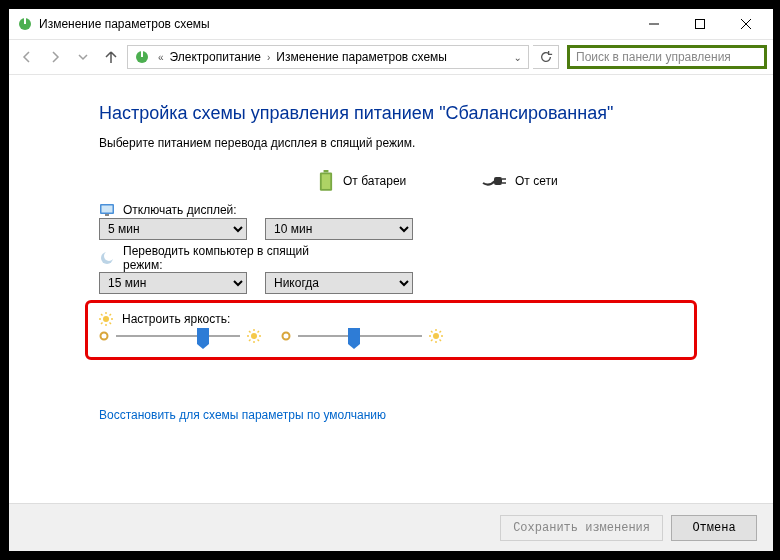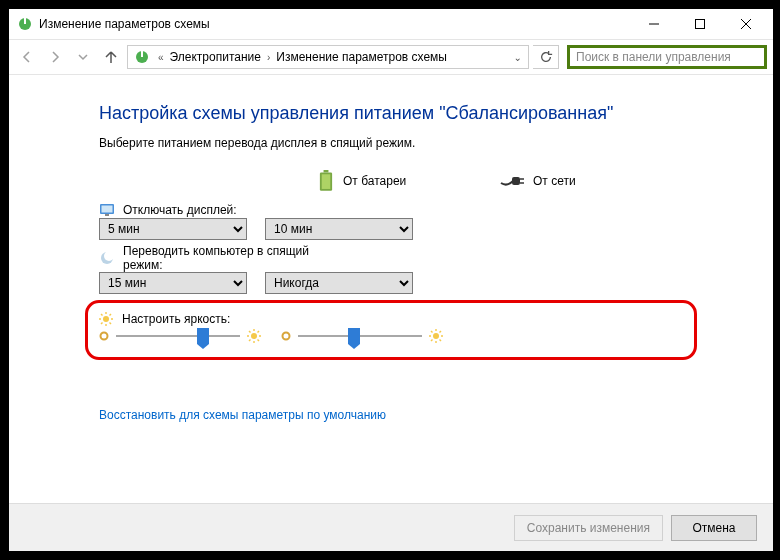--- a/index.html
+++ b/index.html
@@ -17,39 +17,39 @@
 .breadcrumb-bar .bc-icon { width: 16px; height: 16px; margin: 0 4px; }
 .breadcrumb-bar .chev { color: #555; padding: 0 4px; font-size: 10px; }
 .breadcrumb-bar .bc-item { padding: 0 2px; color: #000; }
 .bc-spacer { flex: 1; }
 .bc-dropdown { color: #555; padding: 0 4px; font-size: 10px; }
 .refresh { width: 26px; height: 24px; border: 1px solid #ccc; border-left: none; display: flex; align-items: center; justify-content: center; }
 .search { width: 200px; height: 24px; border: 3px solid #4d7c0f; margin-left: 4px; display: flex; align-items: center; padding: 0 6px; color: #888; font-size: 12px; }
 .content { padding: 28px 90px 10px 90px; }
 h1 { font-size: 18px; font-weight: normal; color: #003399; margin-bottom: 12px; }
 .subtitle { font-size: 12px; color: #000; margin-bottom: 20px; }
-.cols-header { display: flex; margin-left: 218px; margin-bottom: 10px; gap: 18px; }
+.cols-header { display: flex; margin-left: 218px; margin-bottom: 10px; }
 .col-h { width: 164px; display: flex; align-items: center; gap: 8px; font-size: 12px; }
 .row { display: flex; align-items: flex-start; min-height: 30px; margin-bottom: 4px; flex-direction: column; }
 .row .label { width: 218px; display: flex; align-items: center; gap: 8px; font-size: 12px; }
 .row .label .ico { width: 16px; height: 16px; flex-shrink: 0; }
 .selects { display: flex; gap: 18px; }
 select { width: 148px; height: 22px; font-size: 12px; border: 1px solid #7a7a7a; background: #e1e1e1; padding: 0 4px; }
-.highlight { border: 3px solid #e60000; border-radius: 14px; padding: 8px 10px; margin: 6px -14px 0 -14px; }
+.highlight { border: 3px solid #e60000; border-radius: 6px; padding: 8px 10px; margin: 6px -14px 0 -14px; }
 .sliders { display: flex; gap: 18px; }
 .slider-group { width: 164px; display: flex; align-items: center; gap: 6px; }
 .sun-small, .sun-big { flex-shrink: 0; }
 .track { flex: 1; height: 18px; position: relative; }
 .track-line { position: absolute; top: 8px; left: 0; right: 0; height: 2px; background: #a8a8a8; }
 .thumb { position: absolute; top: 1px; width: 12px; height: 16px; background: #2e7cd6; }
 .thumb::after { content: ""; position: absolute; bottom: -5px; left: 0; border-left: 6px solid transparent; border-right: 6px solid transparent; border-top: 5px solid #2e7cd6; }
 .links { margin-top: 48px; }
 .links a { display: block; color: #0066cc; font-size: 12px; margin-bottom: 16px; text-decoration: none; cursor: pointer; }
 .footer { position: absolute; bottom: 0; left: 0; right: 0; height: 48px; border-top: 1px solid #ddd; background: #f0f0f0; display: flex; align-items: center; justify-content: flex-end; padding: 0 16px; gap: 8px; }
-.btn { min-width: 86px; height: 26px; font-size: 12px; border: 1px solid #adadad; background: #e1e1e1; padding: 0 12px; cursor: pointer; }
+.btn { min-width: 86px; height: 26px; font-size: 12px; border: 1px solid #adadad; background: #e1e1e1; padding: 0 12px; cursor: pointer; font-family: Liberation Mono, monospace; }
 .btn:disabled { color: #888; background: #efefef; border-color: #d0d0d0; }
 </style>
 </head>
 <body>
 
 <div class="frame">
 
   <div class="titlebar">
     <svg class="app-icon" viewBox="0 0 16 16">
         <circle cx="8" cy="8" r="6" fill="#4caf50"></circle>

